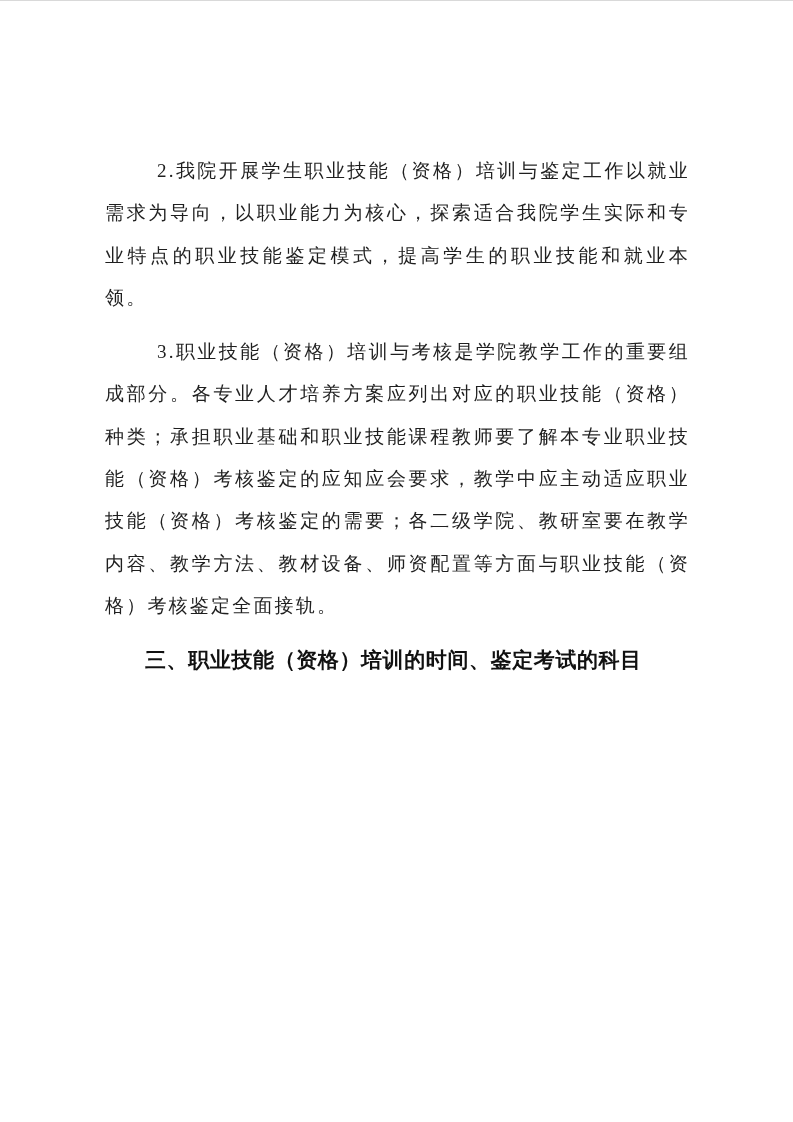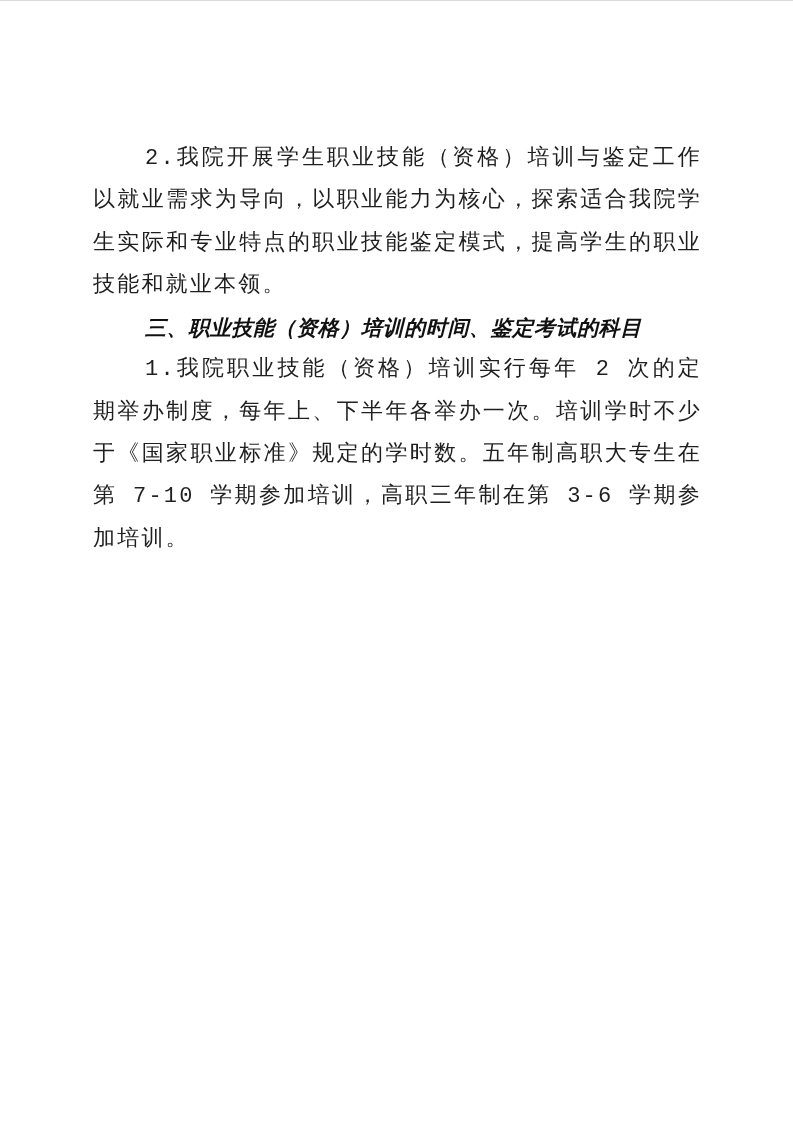--- a/index.html
+++ b/index.html
@@ -16,45 +16,44 @@
     border-top: 1px solid #d9d9d9;
     overflow: hidden;
   }
   .content {
     position: absolute;
     left: 93px;
     top: 137px;
     width: 609px;
   }
   p.body-para {
-    margin: 0;
-    font-family: Liberation Mono, monospace;
-    font-size: 22px;
+    margin: 12px;
+    font-family: Liberation Serif, serif;
+    font-size: 19px;
     line-height: 42.3px;
     color: #1f1f1f;
     letter-spacing: 2.2px;
     text-align: justify;
     text-indent: 52px;
     text-justify: inter-ideograph;
   }
   h2.section-heading {
     margin: 0;
     font-family: "Liberation Sans", "DejaVu Sans", sans-serif;
     font-weight: 700;
     font-size: 21px;
     line-height: 42.3px;
     color: #111111;
     letter-spacing: 0.6px;
     text-indent: 52px;
     white-space: nowrap;
-    font-style: italic;
   }
 </style>
 </head>
 <body>
 
 <div class="page">
   <div class="content">
     <p class="body-para">2.我院开展学生职业技能（资格）培训与鉴定工作以就业需求为导向，以职业能力为核心，探索适合我院学生实际和专业特点的职业技能鉴定模式，提高学生的职业技能和就业本领。</p>
+    <p class="body-para">3.职业技能（资格）培训与考核是学院教学工作的重要组成部分。各专业人才培养方案应列出对应的职业技能（资格）种类；承担职业基础和职业技能课程教师要了解本专业职业技能（资格）考核鉴定的应知应会要求，教学中应主动适应职业技能（资格）考核鉴定的需要；各二级学院、教研室要在教学内容、教学方法、教材设备、师资配置等方面与职业技能（资格）考核鉴定全面接轨。</p>
     <h2 class="section-heading">三、职业技能（资格）培训的时间、鉴定考试的科目</h2>
-    <p class="body-para">1.我院职业技能（资格）培训实行每年 2 次的定期举办制度，每年上、下半年各举办一次。培训学时不少于《国家职业标准》规定的学时数。五年制高职大专生在第 7-10 学期参加培训，高职三年制在第 3-6 学期参加培训。</p>
   </div>
 </div>
 
 </body></html>

